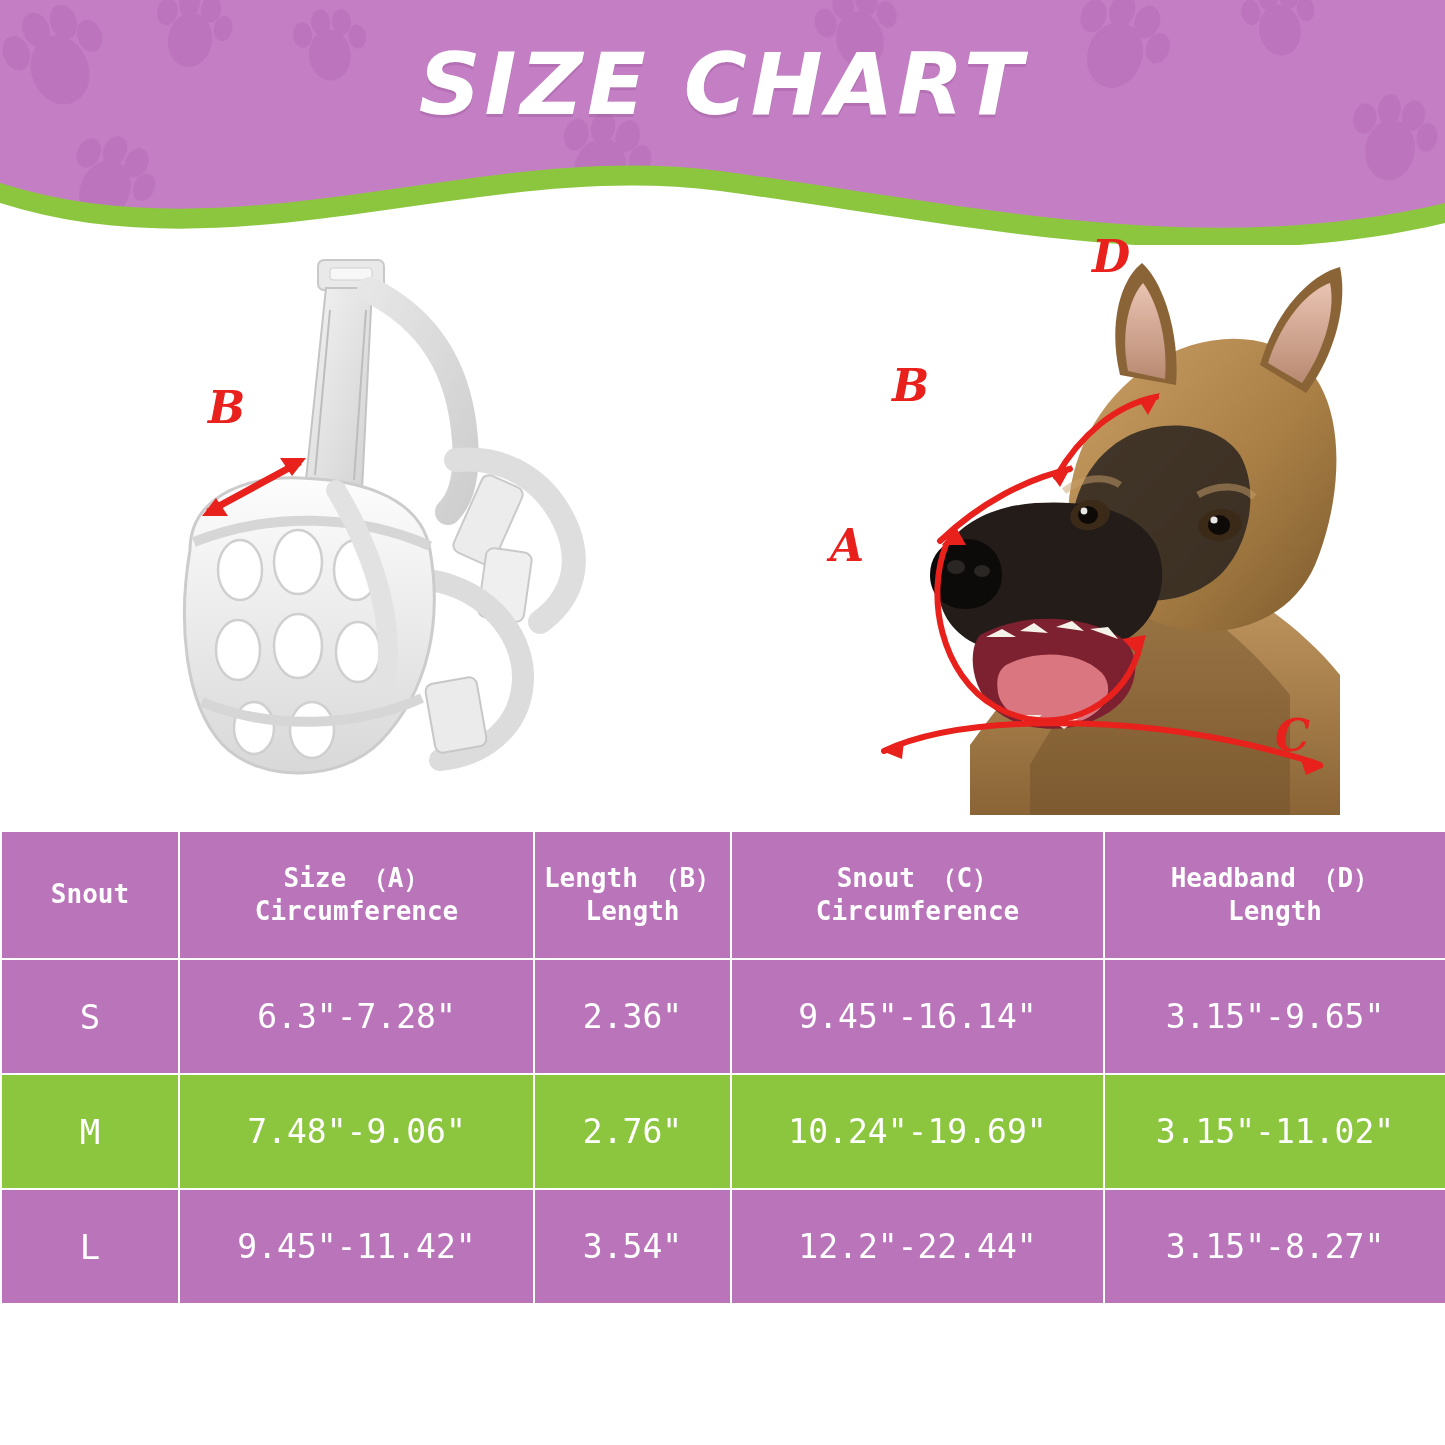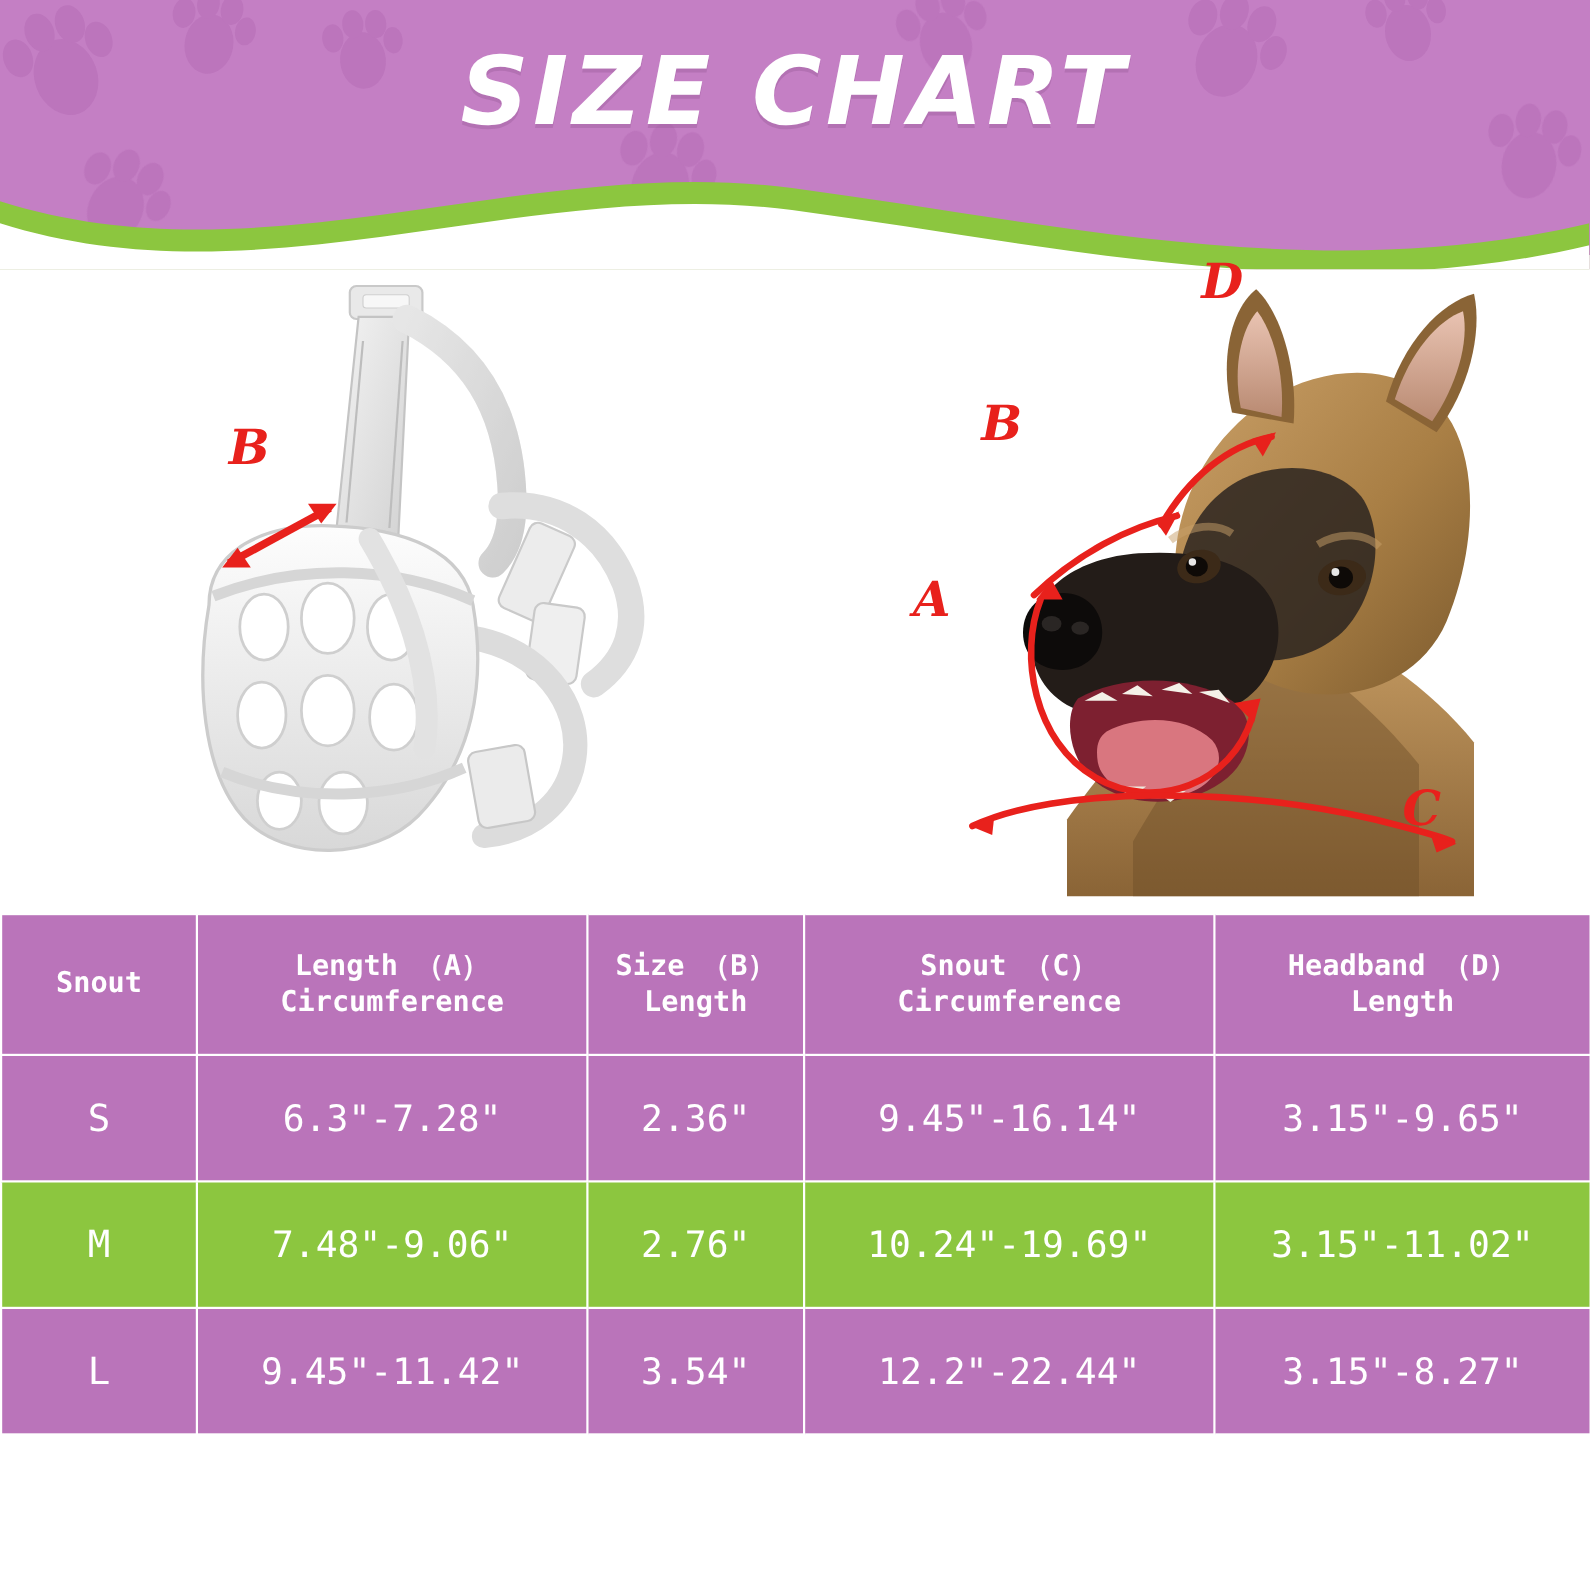--- a/index.html
+++ b/index.html
@@ -371,25 +371,25 @@
           <col class="c3">
           <col class="c4">
       </colgroup>
       <thead>
         <tr>
           <th>
             <span>Snout</span>
             <span class="hl2"></span>
           </th>
           <th>
-            <span>Length （A）</span>
+            <span>Size （A）</span>
             <span class="hl2">Circumference</span>
           </th>
           <th>
-            <span>Size （B）</span>
+            <span>Length （B）</span>
             <span class="hl2">Length</span>
           </th>
           <th>
             <span>Snout （C）</span>
             <span class="hl2">Circumference</span>
           </th>
           <th>
             <span>Headband （D）</span>
             <span class="hl2">Length</span>
           </th>

